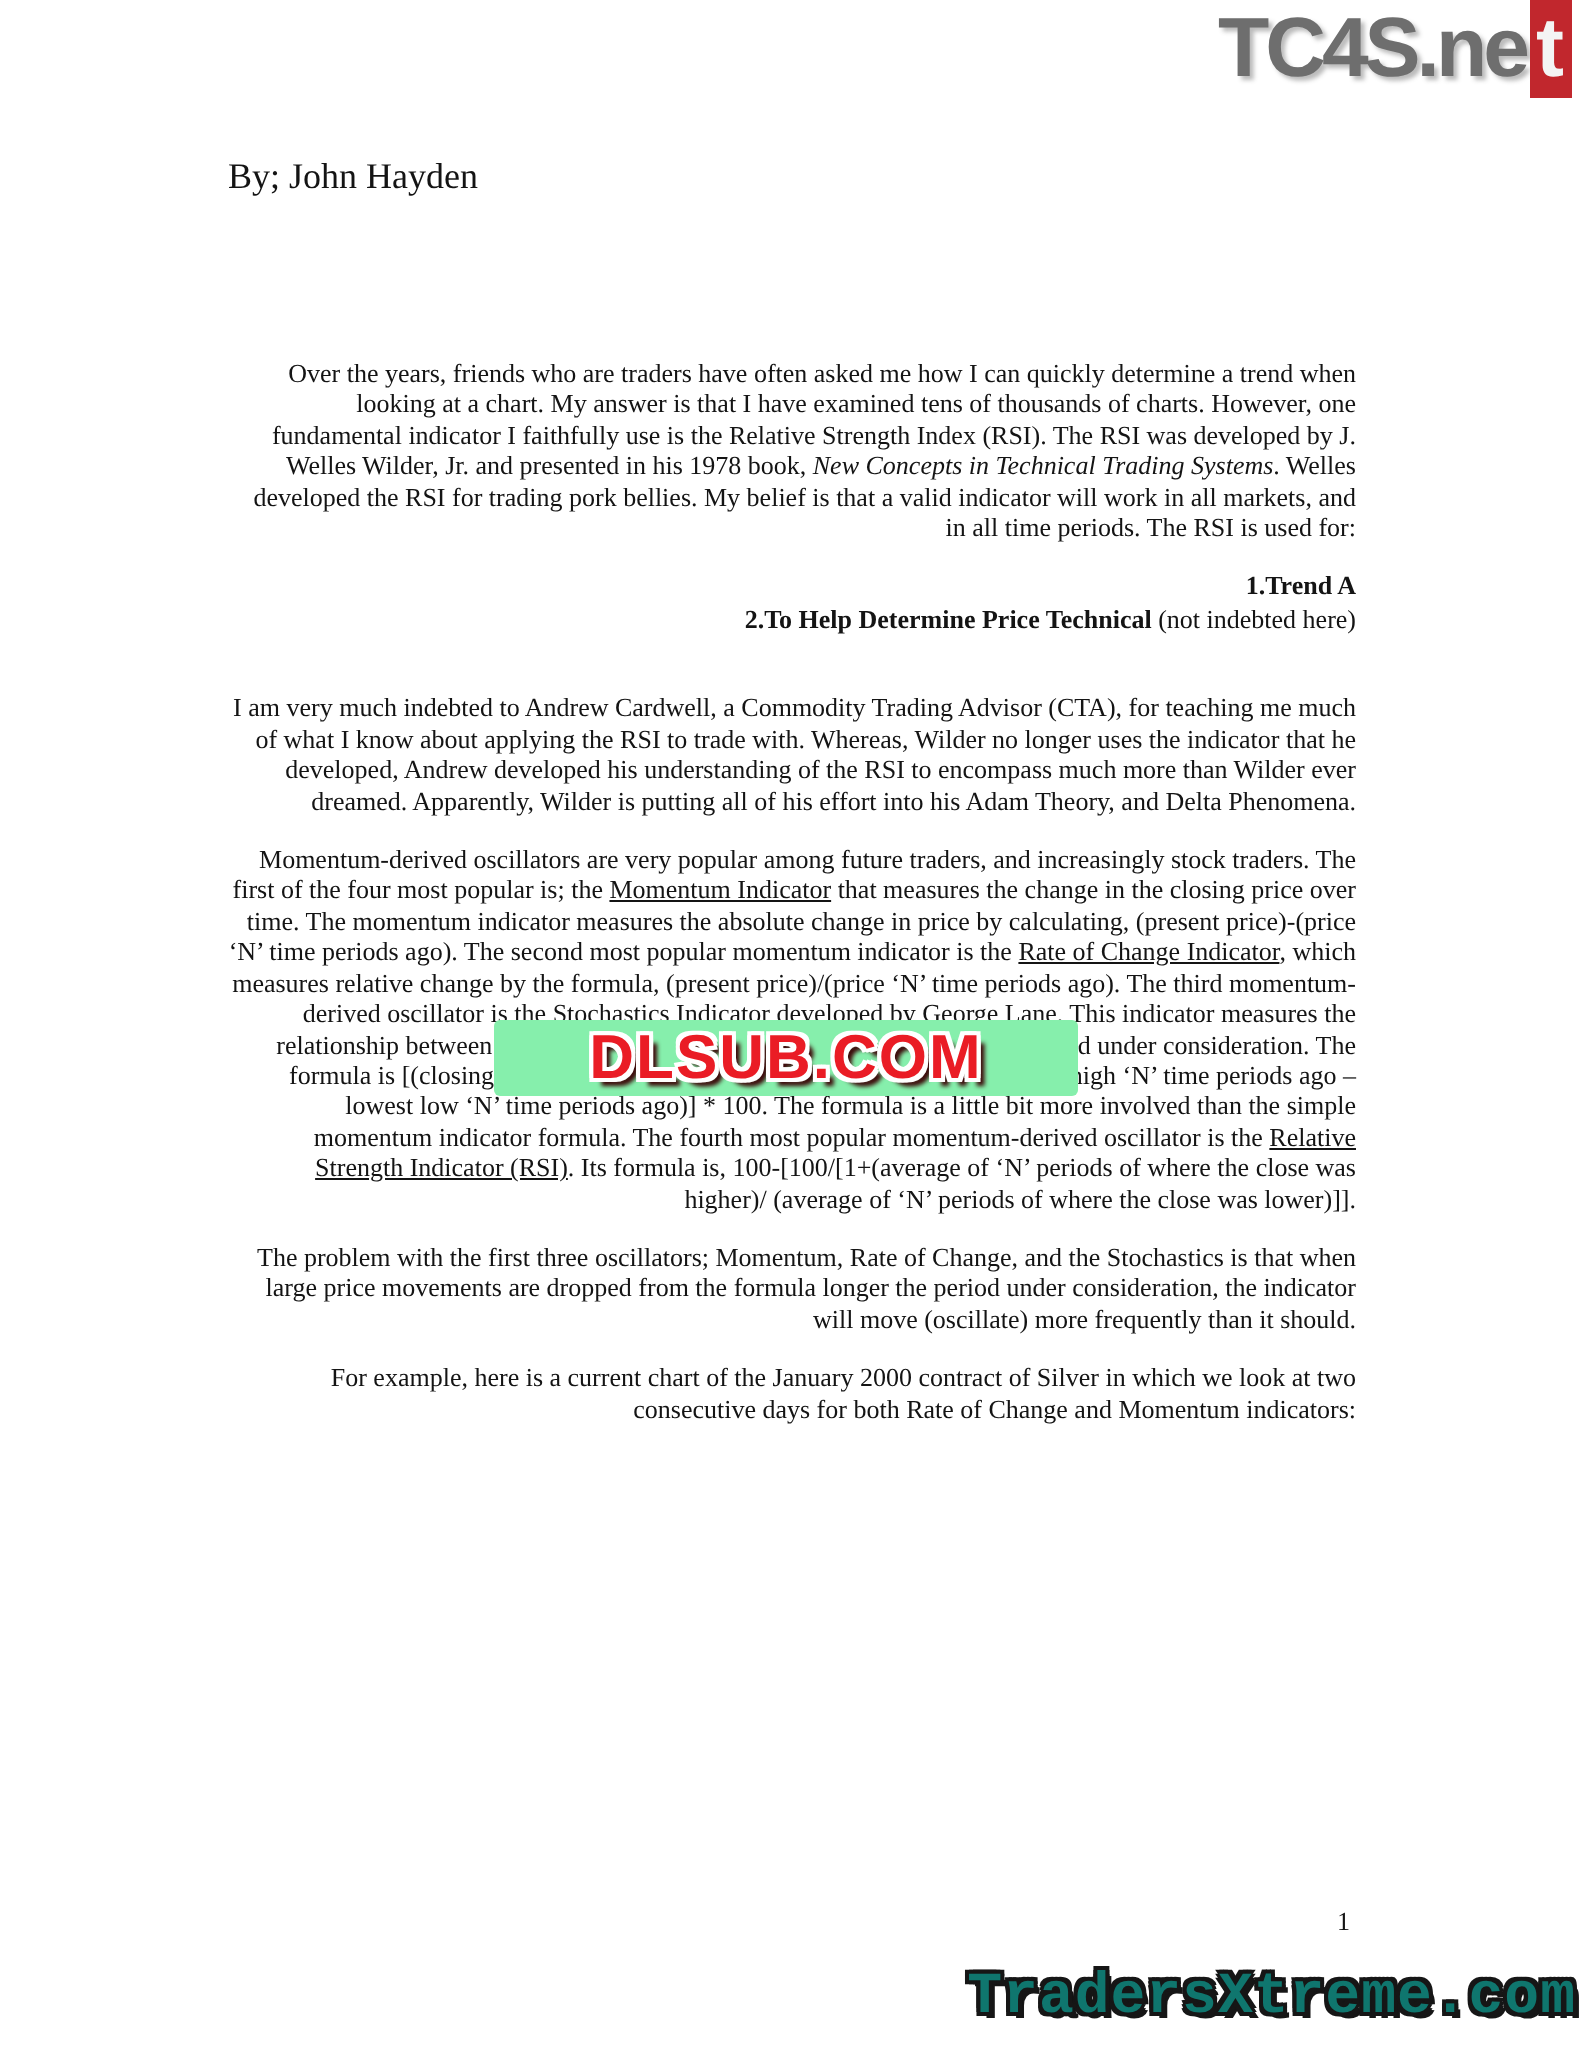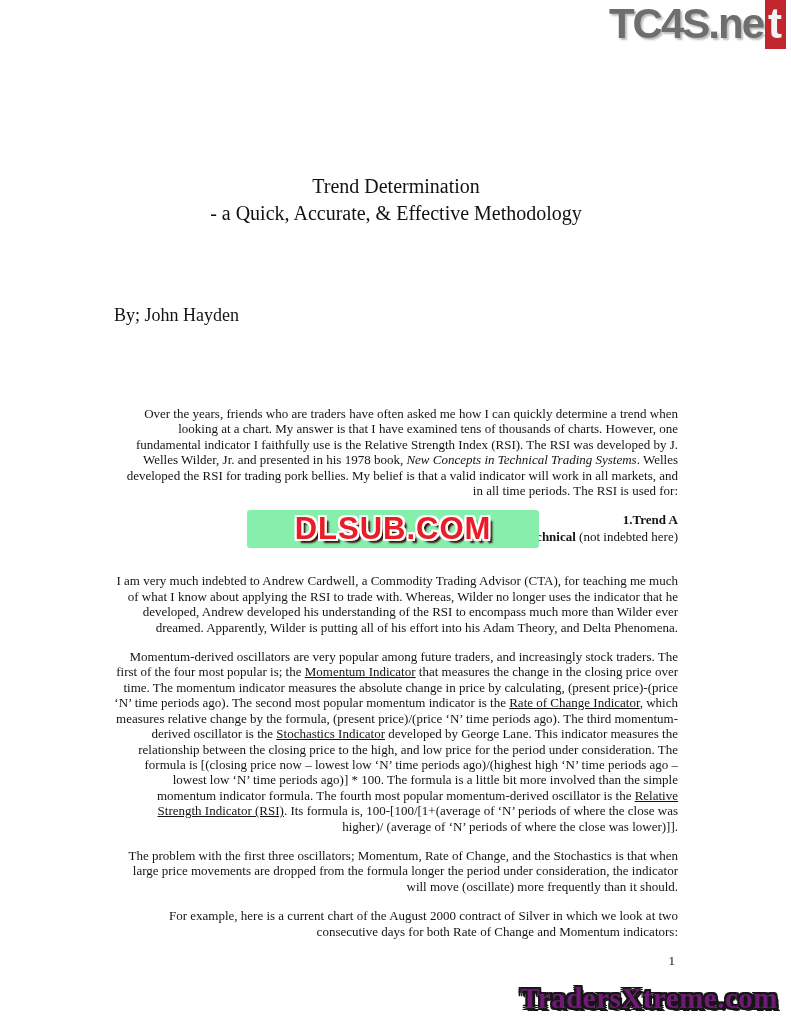--- a/index.html
+++ b/index.html
@@ -18,46 +18,42 @@
   .para{margin:0 0 14px 0;}
   .num-list{margin:0 0 28px 0;padding-left:48px;line-height:16.5px;}
   .list-item{white-space:normal;}
   .list-num{display:inline-block;width:47px;}
 
   .page-number{position:absolute;right:116px;top:953px;font-size:13px;}
 
   .watermark{position:absolute;left:247px;top:510px;width:292px;height:38px;background:#86efac;border-radius:3px;display:flex;align-items:center;justify-content:center;font-family:"Liberation Sans",sans-serif;font-weight:bold;font-size:31px;letter-spacing:1px;color:#ea1c25;
     text-shadow:-2px -2px 0 #ffffff,2px -2px 0 #ffffff,-2px 2px 0 #ffffff,2px 2px 0 #ffffff,-2px 0 0 #ffffff,2px 0 0 #ffffff,0 -2px 0 #ffffff,0 2px 0 #ffffff,4px 4px 2px #3c0608;}
 
-  .footer-logo{position:absolute;right:13px;bottom:9px;font-family:Liberation Serif, serif;font-weight:bold;font-size:29px;letter-spacing:0.5px;color:#701a75;white-space:nowrap;
+  .footer-logo{position:absolute;right:3px;bottom:9px;font-family:Liberation Mono, monospace;font-weight:bold;font-size:29px;letter-spacing:0.5px;color:#0f766e;white-space:nowrap;
     text-shadow:-2px -2px 0 #161616,2px -2px 0 #161616,-2px 2px 0 #161616,2px 2px 0 #161616,-2px 0 0 #161616,2px 0 0 #161616,0 -2px 0 #161616,0 2px 0 #161616,3px 3px 0 #161616;}
 </style>
 </head>
 <body>
 
 <div class="page">
 
   <div class="header-logo"><span class="logo-main">TC4S.ne</span><span class="logo-accent">t</span></div>
 
   <div class="content">
-    <h1 class="title">
-      <span class="title-line">Trend Determination</span>
-      <span class="title-line">- a Quick, Accurate, &amp; Effective Methodology</span>
-    </h1>
     <p class="byline">By; John Hayden</p>
     <div class="body-text">
         <p class="para"><span>Over the years, friends who are traders have often asked me how I can quickly determine a trend when looking at a chart. My answer is that I have examined tens of thousands of charts. However, one fundamental indicator I faithfully use is the Relative Strength Index (RSI). The RSI was developed by J. Welles Wilder, Jr. and presented in his 1978 book, </span><i>New Concepts in Technical Trading Systems</i><span>. Welles developed the RSI for trading pork bellies. My belief is that a valid indicator will work in all markets, and in all time periods.  The RSI is used for:</span></p>
         <div class="num-list">
           <div class="list-item"><b class="list-num">1.</b><b>Trend A</b></div>
           <div class="list-item"><b class="list-num">2.</b><b>To Help Determine Price Technical</b><span> (not indebted here)</span></div>
         </div>
         <p class="para"><span>I am very much indebted to Andrew Cardwell, a Commodity Trading Advisor (CTA), for teaching me much of what I know about applying the RSI to trade with. Whereas, Wilder no longer uses the indicator that he developed, Andrew developed his understanding of the RSI to encompass much more than Wilder ever dreamed. Apparently, Wilder is putting all of his effort into his Adam Theory, and Delta Phenomena.</span></p>
         <p class="para"><span>Momentum-derived oscillators are very popular among future traders, and increasingly stock traders. The first of the four most popular is; the </span><u>Momentum Indicator</u><span> that measures the change in the closing price over time. The momentum indicator measures the absolute change in price by calculating,  (present price)-(price ‘N’ time periods ago). The second most popular momentum indicator is the </span><u>Rate of Change Indicator</u><span>, which measures relative change by the formula, (present price)/(price ‘N’ time periods ago). The third momentum-derived oscillator is the </span><u>Stochastics Indicator</u><span> developed by George Lane. This indicator measures the relationship between the closing price to the high, and low price for the period under consideration. The formula is [(closing price now – lowest low ‘N’ time periods ago)/(highest high ‘N’ time periods ago – lowest low ‘N’ time periods ago)] * 100. The formula is a little bit more involved than the simple momentum indicator formula. The fourth most popular momentum-derived oscillator is the </span><u>Relative Strength Indicator (RSI)</u><span>. Its formula is, 100-[100/[1+(average of ‘N’ periods of where the close was higher)/ (average of ‘N’ periods of where the close was lower)]].</span></p>
         <p class="para"><span>The problem with the first three oscillators; Momentum, Rate of Change, and the Stochastics is that when large price movements are dropped from the formula longer the period under consideration, the indicator will move (oscillate) more frequently than it should.</span></p>
-        <p class="para"><span>For example, here is a current chart of the August 2000 contract of Silver in which we look at two consecutive days for both Rate of Change and Momentum indicators:</span></p>
+        <p class="para"><span>For example, here is a current chart of the January 2000 contract of Silver in which we look at two consecutive days for both Rate of Change and Momentum indicators:</span></p>
       </div>
   </div>
 
   <div class="watermark">DLSUB.COM</div>
 
   <div class="page-number">1</div>
 
   <div class="footer-logo">TradersXtreme.com</div>
 
 </div>

